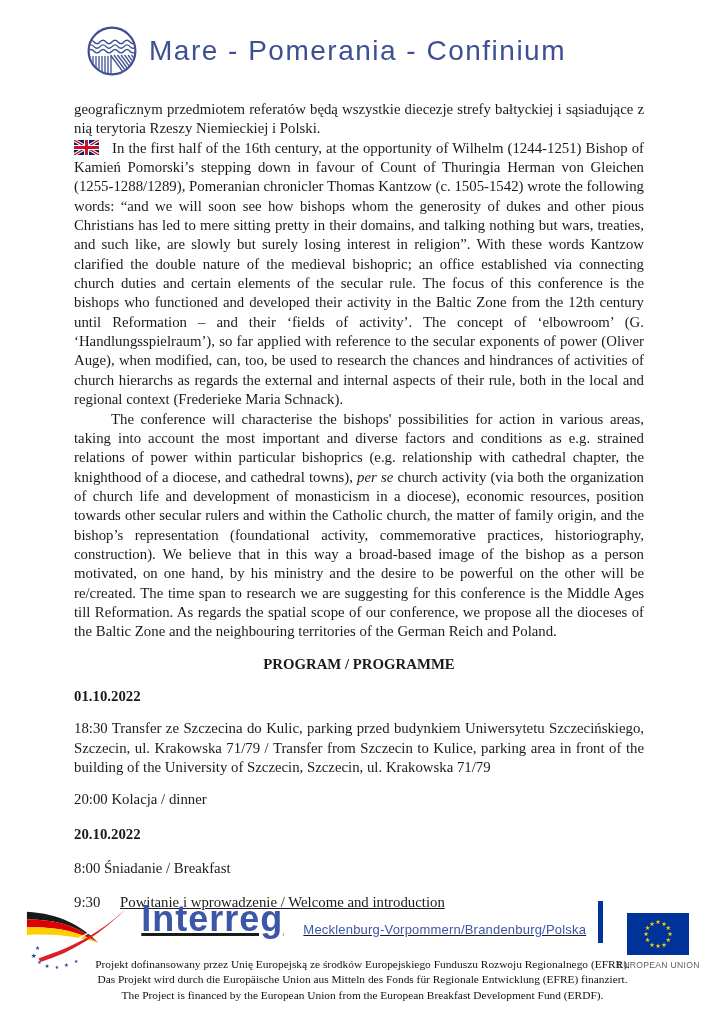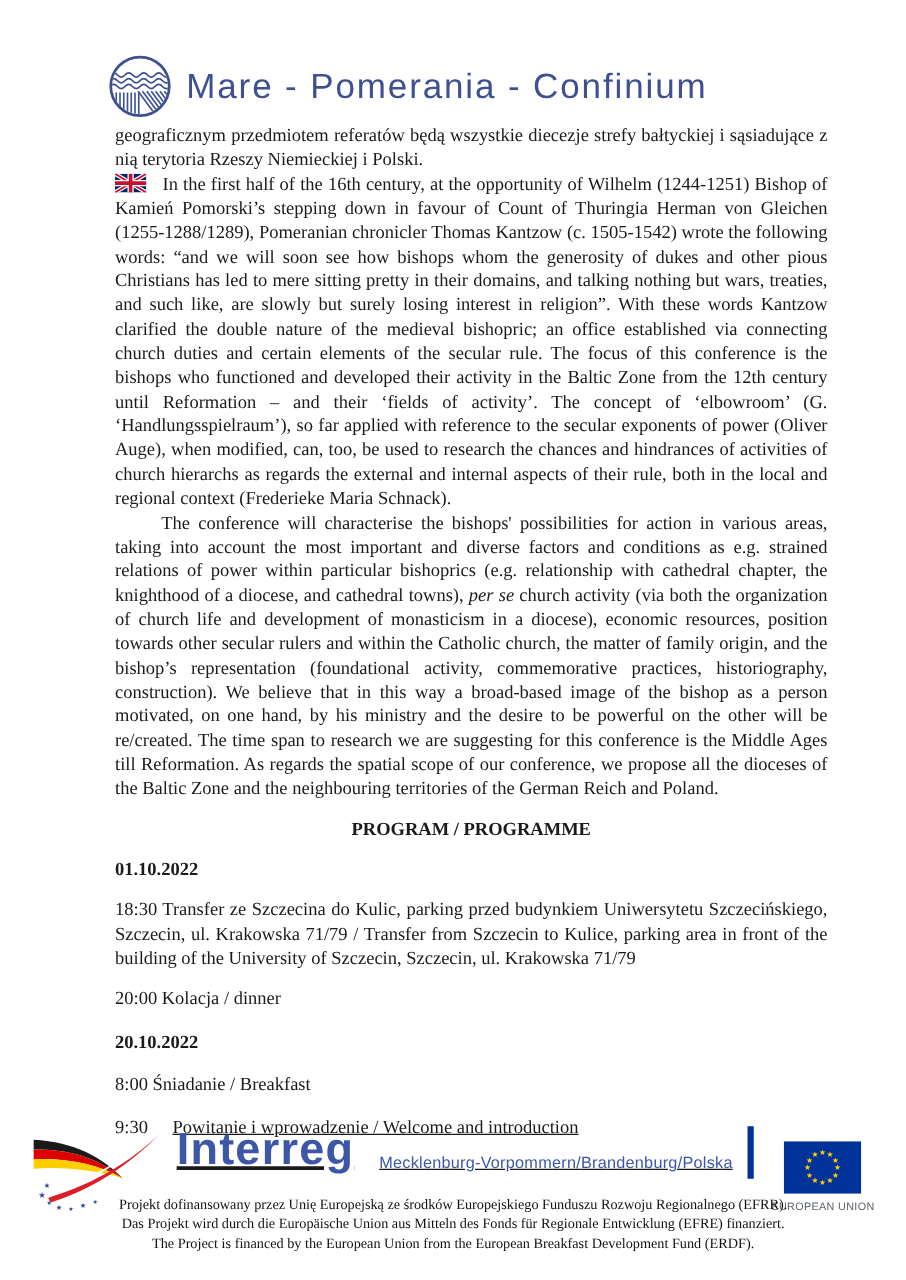--- a/index.html
+++ b/index.html
@@ -2,28 +2,28 @@
 <html><head>
 <meta charset="utf-8">
 <style>
   * { margin:0; padding:0; box-sizing:border-box; }
   html,body { background:#ffffff; }
   .page {
     position:relative; width:725px; height:1024px; background:#ffffff;
     font-family:"Liberation Serif", serif; color:#1a1a1a; overflow:hidden;
   }
   
-  .header { position:absolute; top:42px; left:86px; display:flex; align-items:center; gap:11px; }
+  .header { position:absolute; top:24px; left:86px; display:flex; align-items:center; gap:11px; }
   .org-title {
     font-family:"Liberation Sans", sans-serif; font-size:28px; letter-spacing:1.5px;
     color:#3E4F92; font-weight:400; white-space:nowrap;
   }
   
   .content {
-    position:absolute; top:100px; left:92px; width:570px;
+    position:absolute; top:100px; left:74px; width:570px;
     font-size:14.8px; line-height:19.35px; text-align:justify;
   }
   .content p { margin:0; }
   .indent { text-indent:37px; }
   .ukflag { display:inline-block; margin-right:13px; vertical-align:-2px; line-height:0; }
   .program-heading { text-align:center; font-weight:bold; margin-top:13px !important; }
   .pdate { font-weight:bold; margin-top:13px !important; }
   .pitem { margin-top:13px !important; }
   .pdate2 { font-weight:bold; margin-top:15px !important; }
   .pitem2 { margin-top:15px !important; }

